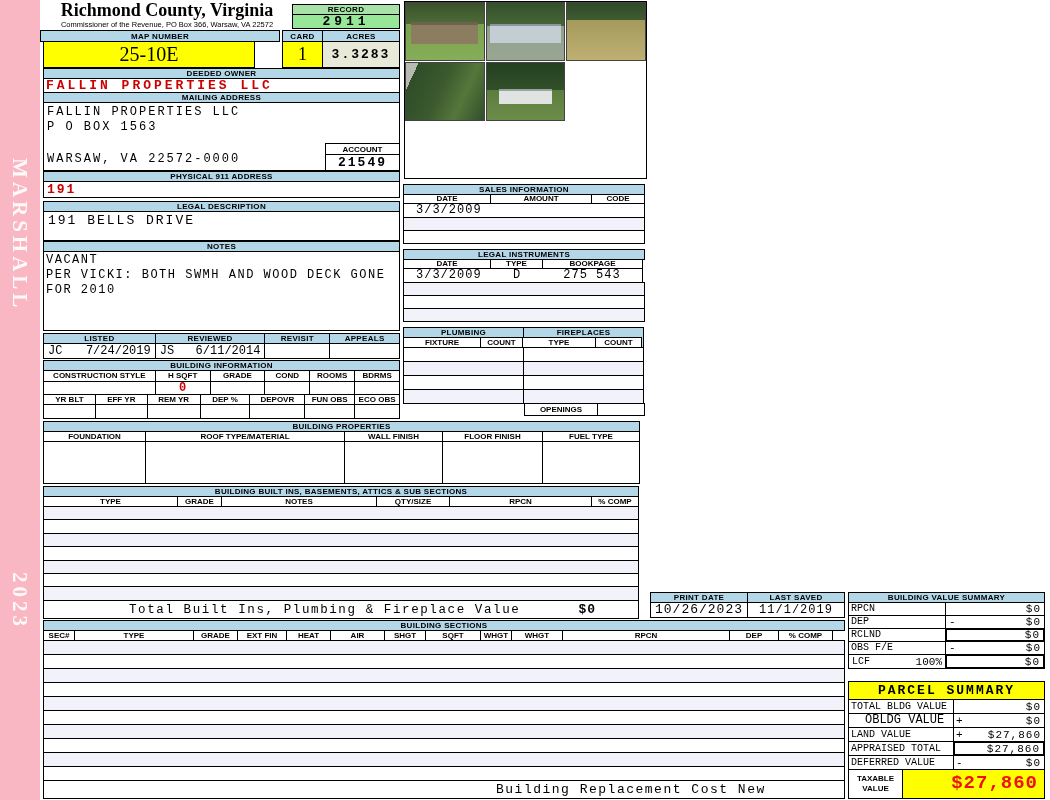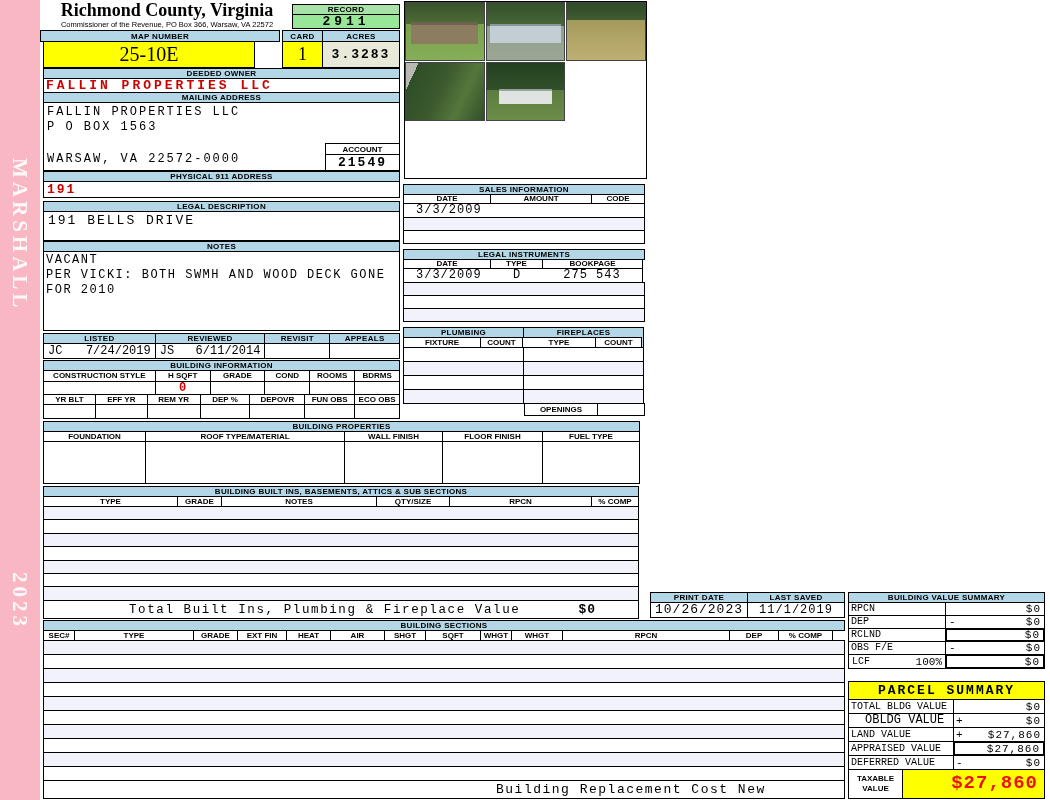--- a/index.html
+++ b/index.html
@@ -339,21 +339,21 @@
     </div>
   </div>
   <div class="abs row" style="left:848px;top:727px;width:197px;height:15px;">
     <div class="cell mono" style="width:106px;font-size:10px;line-height:13px;padding-left:2px;">LAND VALUE</div>
     <div class="cell" style="width:92px;display:flex;align-items:center;">
       <span class="mono" style="width:11px;padding-left:2px;font-size:11px;">+</span>
       <span class="mono" style="flex:1;text-align:right;padding-right:3px;font-size:11px;letter-spacing:1px;">$27,860</span>
     </div>
   </div>
   <div class="abs row" style="left:848px;top:741px;width:197px;height:15px;">
-    <div class="cell mono" style="width:106px;font-size:10px;line-height:13px;padding-left:2px;">APPRAISED VALUE</div>
+    <div class="cell mono" style="width:106px;font-size:10px;line-height:13px;padding-left:2px;">APPRAISED TOTAL</div>
     <div class="cell" style="width:92px;display:flex;align-items:center;border-width:2px;">
       <span class="mono" style="width:11px;padding-left:2px;font-size:11px;"></span>
       <span class="mono" style="flex:1;text-align:right;padding-right:3px;font-size:11px;letter-spacing:1px;">$27,860</span>
     </div>
   </div>
   <div class="abs row" style="left:848px;top:755px;width:197px;height:15px;">
     <div class="cell mono" style="width:106px;font-size:10px;line-height:13px;padding-left:2px;">DEFERRED VALUE</div>
     <div class="cell" style="width:92px;display:flex;align-items:center;">
       <span class="mono" style="width:11px;padding-left:2px;font-size:11px;">-</span>
       <span class="mono" style="flex:1;text-align:right;padding-right:3px;font-size:11px;letter-spacing:1px;">$0</span>

